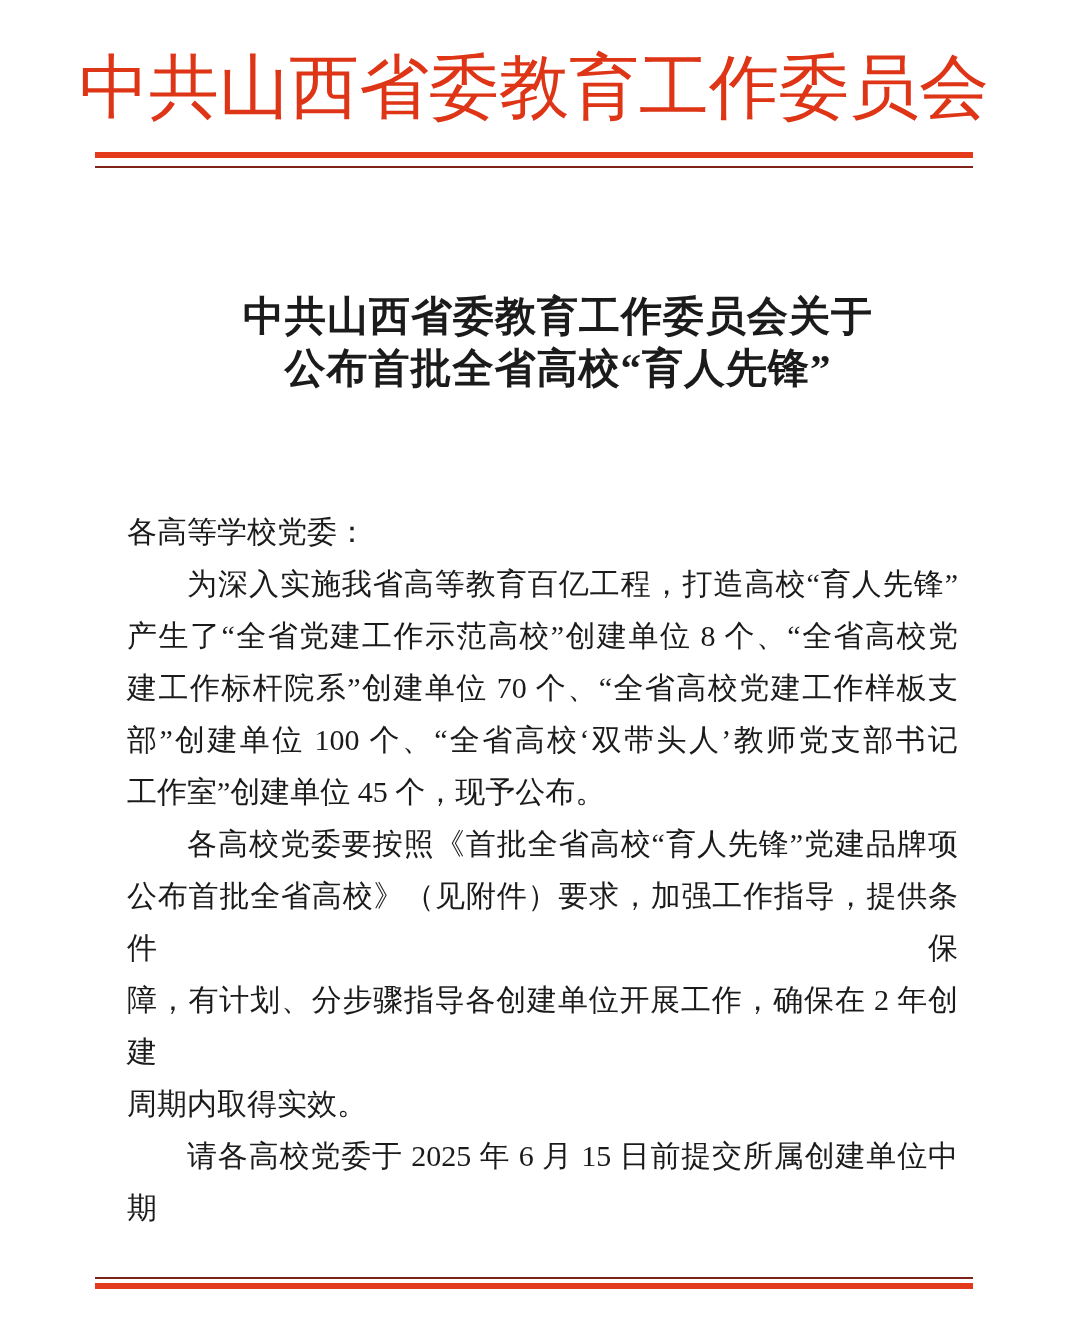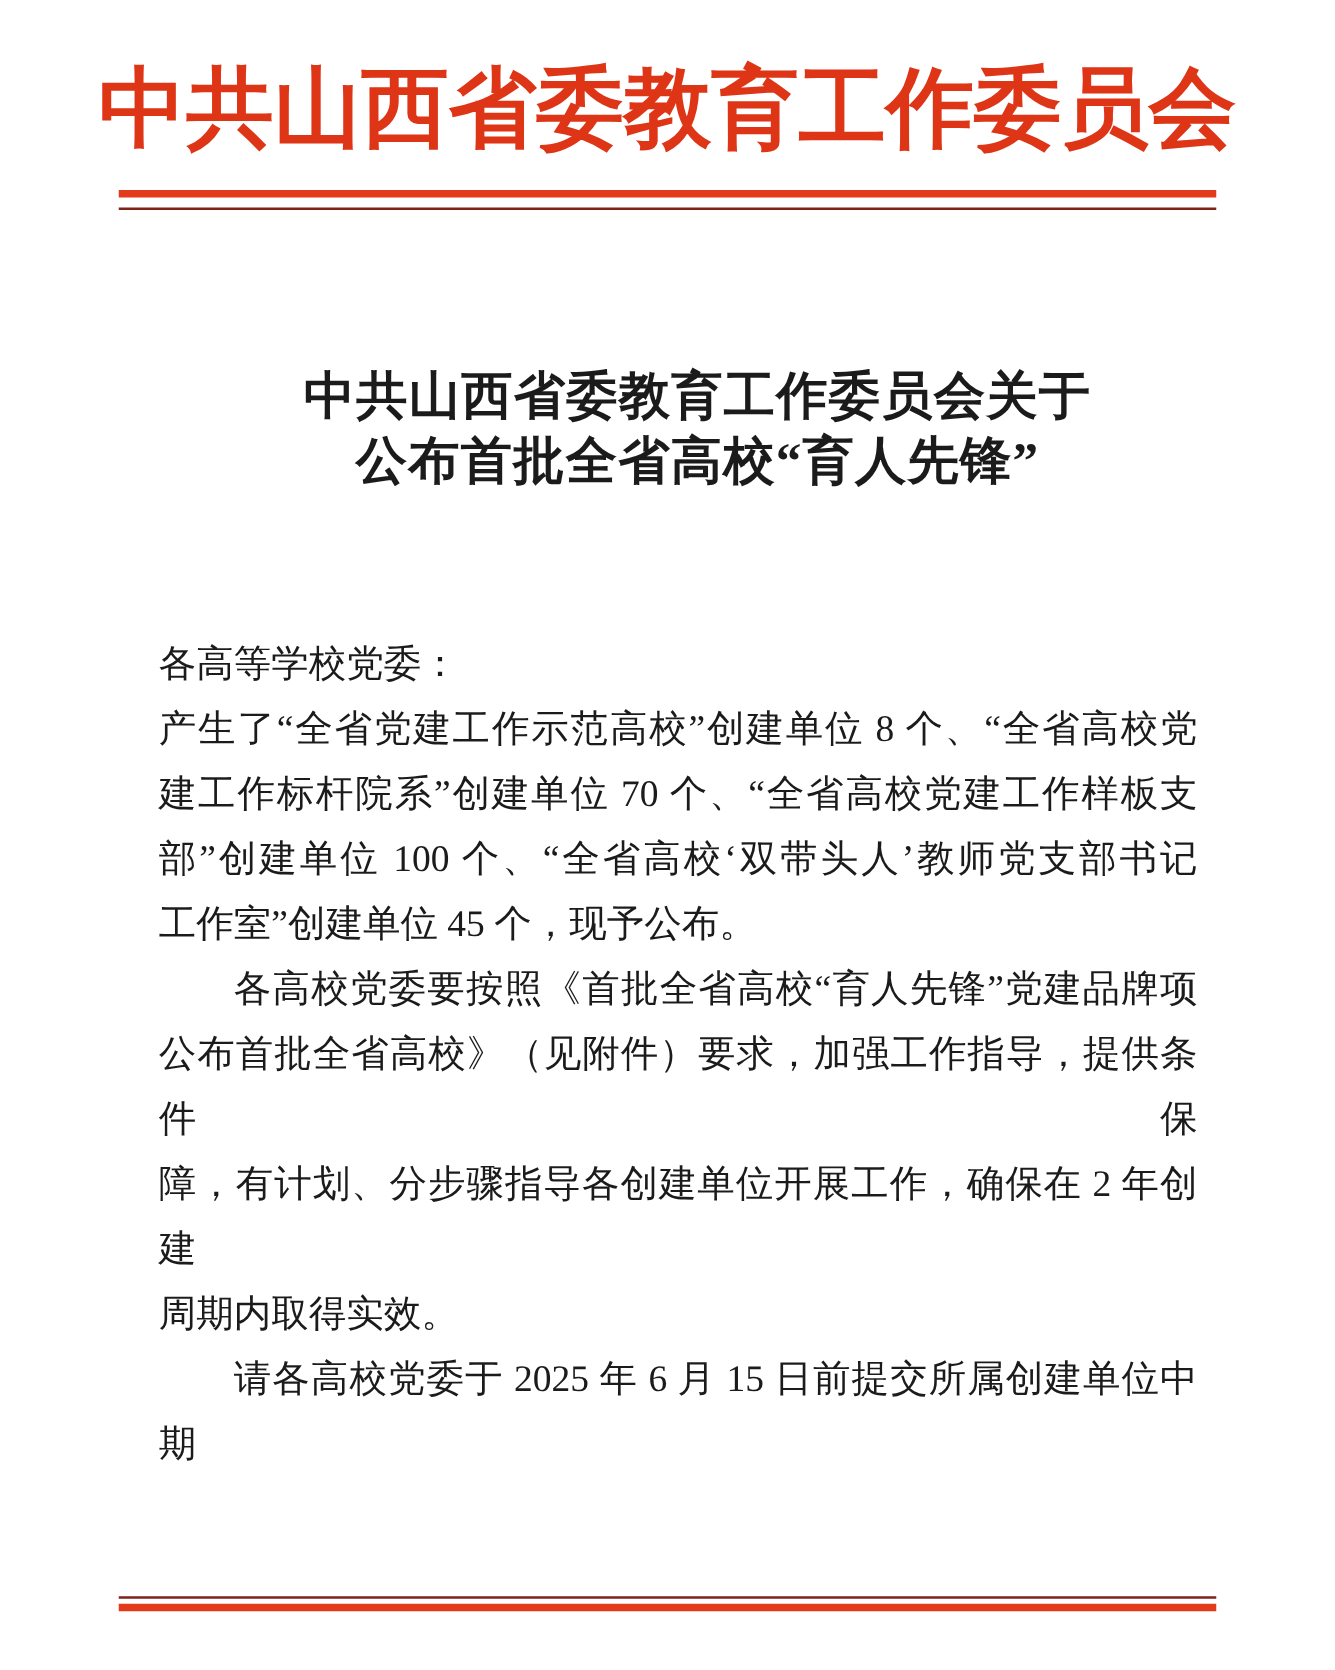--- a/index.html
+++ b/index.html
@@ -17,21 +17,21 @@
     font-family: "Liberation Serif", "DejaVu Serif", serif;
     color: #1b1b1b;
   }
   .org-title {
     position: absolute;
     top: 40px;
     left: 0;
     width: 100%;
     text-align: center;
     font-size: 70px;
-    font-weight: bold;
+    font-weight: normal;
     color: #df3517;
     letter-spacing: 0px;
     white-space: nowrap;
     line-height: 96px;
   }
   .rule {
     position: absolute;
     left: 95px;
     width: 878px;
   }
@@ -90,20 +90,21 @@
   <div class="rule rule-top-thin"></div>
 
 
   <div class="doc-title">
     <div>中共山西省委教育工作委员会关于</div>
     <div>公布首批全省高校“育人先锋”</div>
   </div>
 
   <div class="body-text">
     <div class="line end">各高等学校党委：</div>
+    <div class="line indent">为深入实施我省高等教育百亿工程，打造高校“育人先锋”</div>
     <div class="line">产生了“全省党建工作示范高校”创建单位 8 个、“全省高校党</div>
     <div class="line">建工作标杆院系”创建单位 70 个、“全省高校党建工作样板支</div>
     <div class="line">部”创建单位 100 个、“全省高校‘双带头人’教师党支部书记</div>
     <div class="line end">工作室”创建单位 45 个，现予公布。</div>
     <div class="line indent">各高校党委要按照《首批全省高校“育人先锋”党建品牌项</div>
     <div class="line">公布首批全省高校》（见附件）要求，加强工作指导，提供条件保</div>
     <div class="line">障，有计划、分步骤指导各创建单位开展工作，确保在 2 年创建</div>
     <div class="line end">周期内取得实效。</div>
     <div class="line indent">请各高校党委于 2025 年 6 月 15 日前提交所属创建单位中期</div>
 

